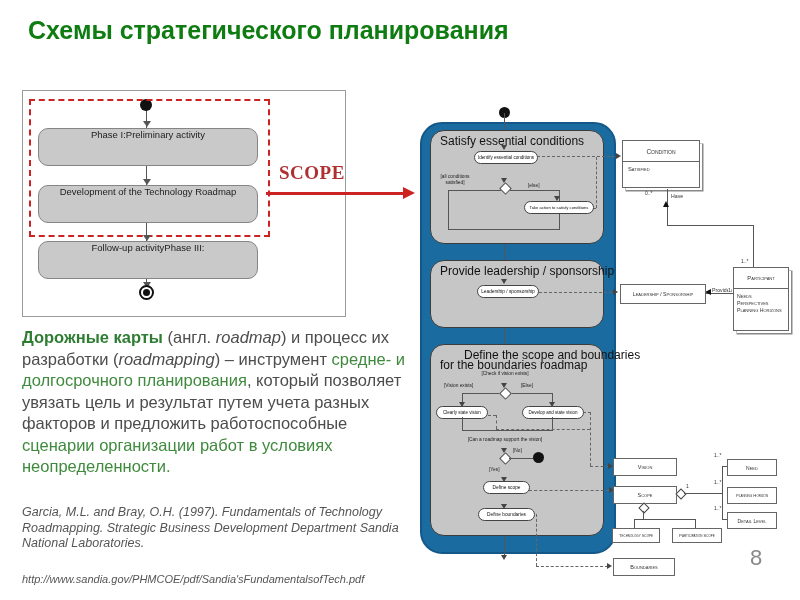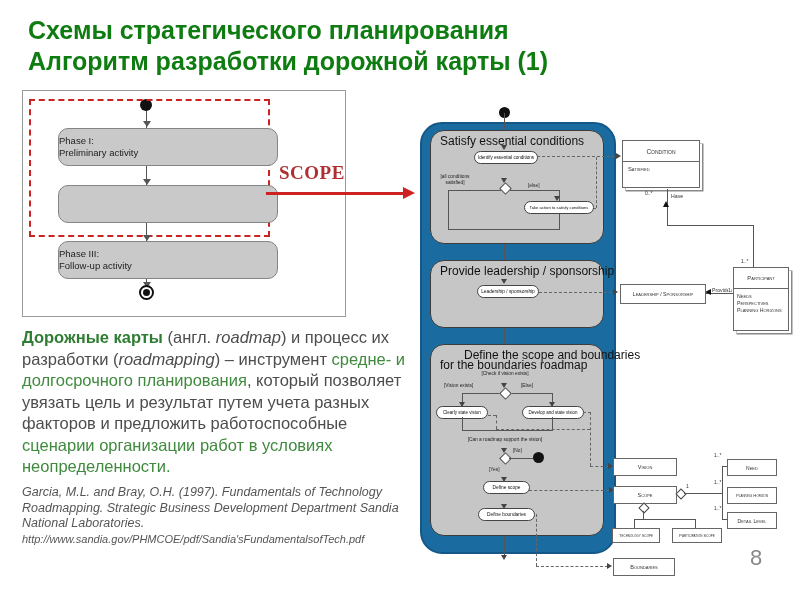--- a/index.html
+++ b/index.html
@@ -4,21 +4,21 @@
 <style>
   html,body{margin:0;padding:0;background:#fff;}
   #slide{position:relative;width:800px;height:600px;background:#fff;overflow:hidden;
          font-family:"Liberation Sans",sans-serif;}
   .abs{position:absolute;}
   
   .title{color:#0e7c10;font-weight:bold;font-size:25px;line-height:31px;white-space:nowrap;}
   
   .panel{background:#fff;border:1px solid #9a9a9a;}
   .phase{background:#c9c9c9;border:1px solid #858585;border-radius:10px;color:#222;
-         font-size:9.5px;line-height:12.5px;text-align:left;display:flex;flex-direction:column;justify-content:center;margin-left:20px;}
+         font-size:9.5px;line-height:12.5px;text-align:left;display:flex;justify-content:center;}
   .dashed-red{border:2px dashed #cc2222;}
   .scope-label{color:#b03032;font-family:"Liberation Serif",serif;font-weight:bold;font-size:19px;letter-spacing:.5px;}
   .red-arrow-body{background:#cc2222;height:3px;}
   .tri-right-red{width:0;height:0;border-top:6px solid transparent;border-bottom:6px solid transparent;border-left:12px solid #cc2222;}
   .node-dot{background:#111;border-radius:50%;}
   .node-final{border:2px solid #111;border-radius:50%;background:#fff;}
   
   .vl{width:1px;background:#555;}
   .hl{height:1px;background:#555;}
   .dvl{width:0;border-left:1px dashed #666;}
@@ -39,50 +39,50 @@
   
   .ubox{background:#fff;border:1px solid #666;color:#333;font-variant:small-caps;display:flex;align-items:center;justify-content:center;text-align:center;}
   .uclass{background:#fff;border:1px solid #666;color:#333;font-variant:small-caps;}
   .ustack{box-shadow:3px 3px 0 -1px #fff,3.5px 3.5px 0 0 #888;}
   .uclass-name{border-bottom:1px solid #666;display:flex;align-items:center;justify-content:center;}
   .mult{font-size:5px;color:#333;white-space:nowrap;}
   .lbl{font-size:5.2px;color:#333;white-space:nowrap;background:#fff;}
   .pagenum{font-size:22px;color:#888;}
   
   .body-text{font-size:16.5px;line-height:21.5px;color:#4d4d4d;}
-  .g{color:#3f8a3d;} .gb{color:#2e7d32;font-weight:bold;} .it{font-style:italic;}
+  .g{color:#3f8a3d;} .gb{color:#2e7d32;font-weight:bold;} .it{font-style:italic;margin-top:20px;}
   .foot{font-size:12.5px;line-height:15.5px;color:#555;}
   .foot-url{font-size:11px;color:#555;}
 </style>
 </head>
 <body>
 
 <div id="slide">
 
   <div class="abs title" style="left:28px;top:15px;">
     <div>Схемы стратегического планирования</div>
-    <div>Алгоритм разработки дорожной карты (1)</div>
   </div>
 
   <div class="abs panel" style="left:22px;top:90px;width:322px;height:225px;"></div>
   <div class="abs vl" style="left:146px;top:108px;height:185px;"></div>
   <div class="abs node-dot" style="left:140px;top:99px;width:12px;height:12px;"></div>
   <div class="abs dashed-red" style="left:29px;top:99px;width:237px;height:134px;"></div>
   <div class="abs tri-down-big" style="left:143px;top:121px;"></div>
   <div class="abs phase" style="left:38px;top:128px;width:218px;height:36px;">
     <div>Phase I:</div>
     <div>Preliminary activity</div>
   </div>
   <div class="abs tri-down-big" style="left:143px;top:179px;"></div>
   <div class="abs phase" style="left:38px;top:185px;width:218px;height:36px;">
+    <div>Development of the Technology Roadmap</div>
   </div>
   <div class="abs tri-down-big" style="left:143px;top:235px;"></div>
   <div class="abs phase" style="left:38px;top:241px;width:218px;height:36px;">
+    <div>Follow-up activity</div>
     <div>Phase III:</div>
-    <div>Follow-up activity</div>
   </div>
   <div class="abs tri-down-big" style="left:143px;top:282px;"></div>
   <div class="abs node-final" style="left:139px;top:285px;width:11px;height:11px;"></div>
   <div class="abs node-dot" style="left:143px;top:289px;width:7px;height:7px;"></div>
   <div class="abs scope-label" style="left:279px;top:162px;">SCOPE</div>
   <div class="abs red-arrow-body" style="left:266px;top:192px;width:138px;"></div>
   <div class="abs tri-right-red" style="left:403px;top:187px;"></div>
 
   <div class="abs body-text" style="left:22px;top:327px;width:398px;"><span class="gb">Дорожные карты</span><span> (англ. </span><span class="it">roadmap</span><span>) и процесс их разработки (</span><span class="it">roadmapping</span><span>) – инструмент </span><span class="g">средне- и долгосрочного планирования</span><span>, который позволяет увязать цель и результат путем учета разных факторов и предложить работоспособные </span><span class="g">сценарии организации работ в условиях неопределенности.</span></div>
 

